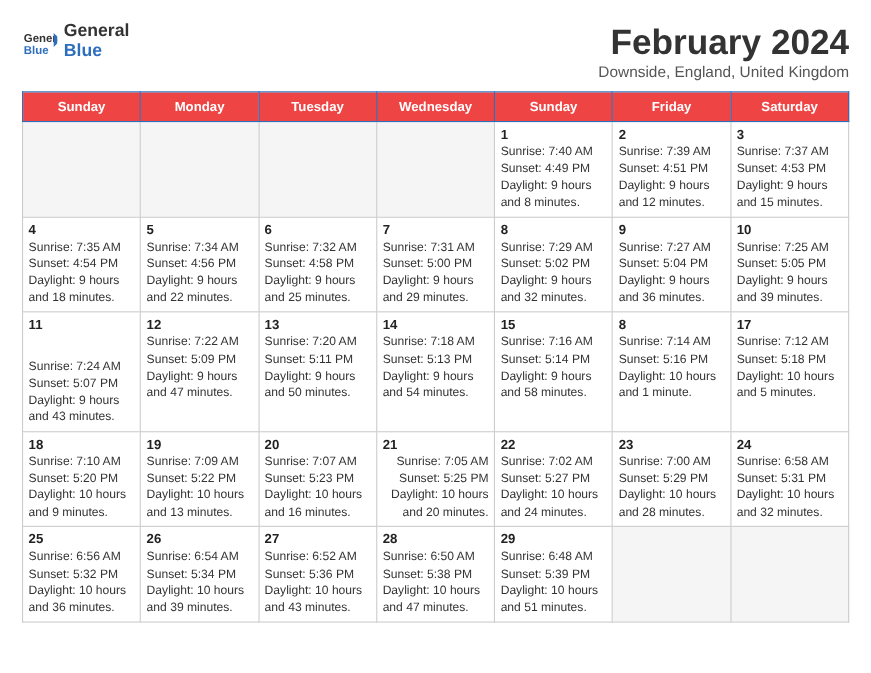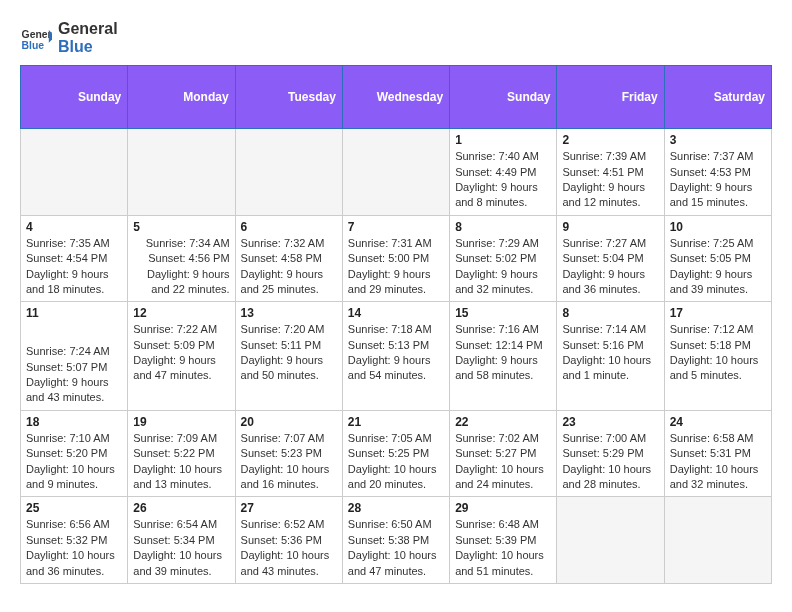--- a/index.html
+++ b/index.html
@@ -36,24 +36,24 @@
     .location {
       font-size: 14px;
       color: #555;
     }
     .calendar {
       width: 100%;
       border-collapse: collapse;
       font-size: 11px;
     }
     .calendar th {
-      background-color: #8b5cf6;
+      background-color: #ef4444;
       color: #fff;
-      text-align: right;
-      padding: 24px 6px;
+      text-align: center;
+      padding: 6px 6px;
       font-size: 12px;
       border: 1px solid #2d6fbd;
     }
     .calendar td {
       border: 1px solid #ccc;
       vertical-align: top;
       padding: 4px 5px;
       width: calc(100% / 7);
       min-height: 80px;
       background: #fff;
@@ -81,20 +81,24 @@
     <svg class="logo-icon" viewBox="0 0 40 40">
       <text x="2" y="20" font-size="13" font-weight="bold" fill="#333" font-family="Arial">General</text>
       <text x="2" y="34" font-size="13" font-weight="bold" fill="#2d6fbd" font-family="Arial">Blue</text>
       <polygon points="36,10 44,18 36,26" fill="#2d6fbd"></polygon>
     </svg>
     <div style="display:flex;flex-direction:column;margin-left:2px;">
       <span style="font-size:16px;font-weight:bold;color:#333;line-height:1.1">General</span>
       <span style="font-size:16px;font-weight:bold;color:#2d6fbd;line-height:1.1">Blue</span>
     </div>
   </div>
+  <div class="title-block">
+    <div class="month-year">February 2024</div>
+    <div class="location">Downside, England, United Kingdom</div>
+  </div>
 </div>
 
 <table class="calendar">
   <thead>
     <tr>
     <th>Sunday</th>
         <th>Monday</th>
         <th>Tuesday</th>
         <th>Wednesday</th>
         <th>Sunday</th>
@@ -133,21 +137,21 @@
       <tr>
         <td>
           <div class="day-number">4</div>
           <div class="day-info" style="white-space: pre-line;">Sunrise: 7:35 AM
 Sunset: 4:54 PM
 Daylight: 9 hours
 and 18 minutes.</div>
         </td>
         <td>
           <div class="day-number">5</div>
-          <div class="day-info" style="white-space: pre-line; text-align: right;">Sunrise: 7:34 AM
+          <div class="day-info" style="white-space: pre-line;">Sunrise: 7:34 AM
 Sunset: 4:56 PM
 Daylight: 9 hours
 and 22 minutes.</div>
         </td>
         <td>
           <div class="day-number">6</div>
           <div class="day-info" style="white-space: pre-line;">Sunrise: 7:32 AM
 Sunset: 4:58 PM
 Daylight: 9 hours
 and 25 minutes.</div>
@@ -206,21 +210,21 @@
         <td>
           <div class="day-number">14</div>
           <div class="day-info" style="white-space: pre-line;">Sunrise: 7:18 AM
 Sunset: 5:13 PM
 Daylight: 9 hours
 and 54 minutes.</div>
         </td>
         <td>
           <div class="day-number">15</div>
           <div class="day-info" style="white-space: pre-line;">Sunrise: 7:16 AM
-Sunset: 12:14 PM
+Sunset: 5:14 PM
 Daylight: 9 hours
 and 58 minutes.</div>
         </td>
         <td>
           <div class="day-number">8</div>
           <div class="day-info" style="white-space: pre-line;">Sunrise: 7:14 AM
 Sunset: 5:16 PM
 Daylight: 10 hours
 and 1 minute.</div>
         </td>
@@ -249,21 +253,21 @@
         </td>
         <td>
           <div class="day-number">20</div>
           <div class="day-info" style="white-space: pre-line;">Sunrise: 7:07 AM
 Sunset: 5:23 PM
 Daylight: 10 hours
 and 16 minutes.</div>
         </td>
         <td>
           <div class="day-number">21</div>
-          <div class="day-info" style="white-space: pre-line;">Sunrise: 7:05 AM
+          <div class="day-info" style="white-space: pre-line; text-align: right;">Sunrise: 7:05 AM
 Sunset: 5:25 PM
 Daylight: 10 hours
 and 20 minutes.</div>
         </td>
         <td>
           <div class="day-number">22</div>
           <div class="day-info" style="white-space: pre-line;">Sunrise: 7:02 AM
 Sunset: 5:27 PM
 Daylight: 10 hours
 and 24 minutes.</div>

